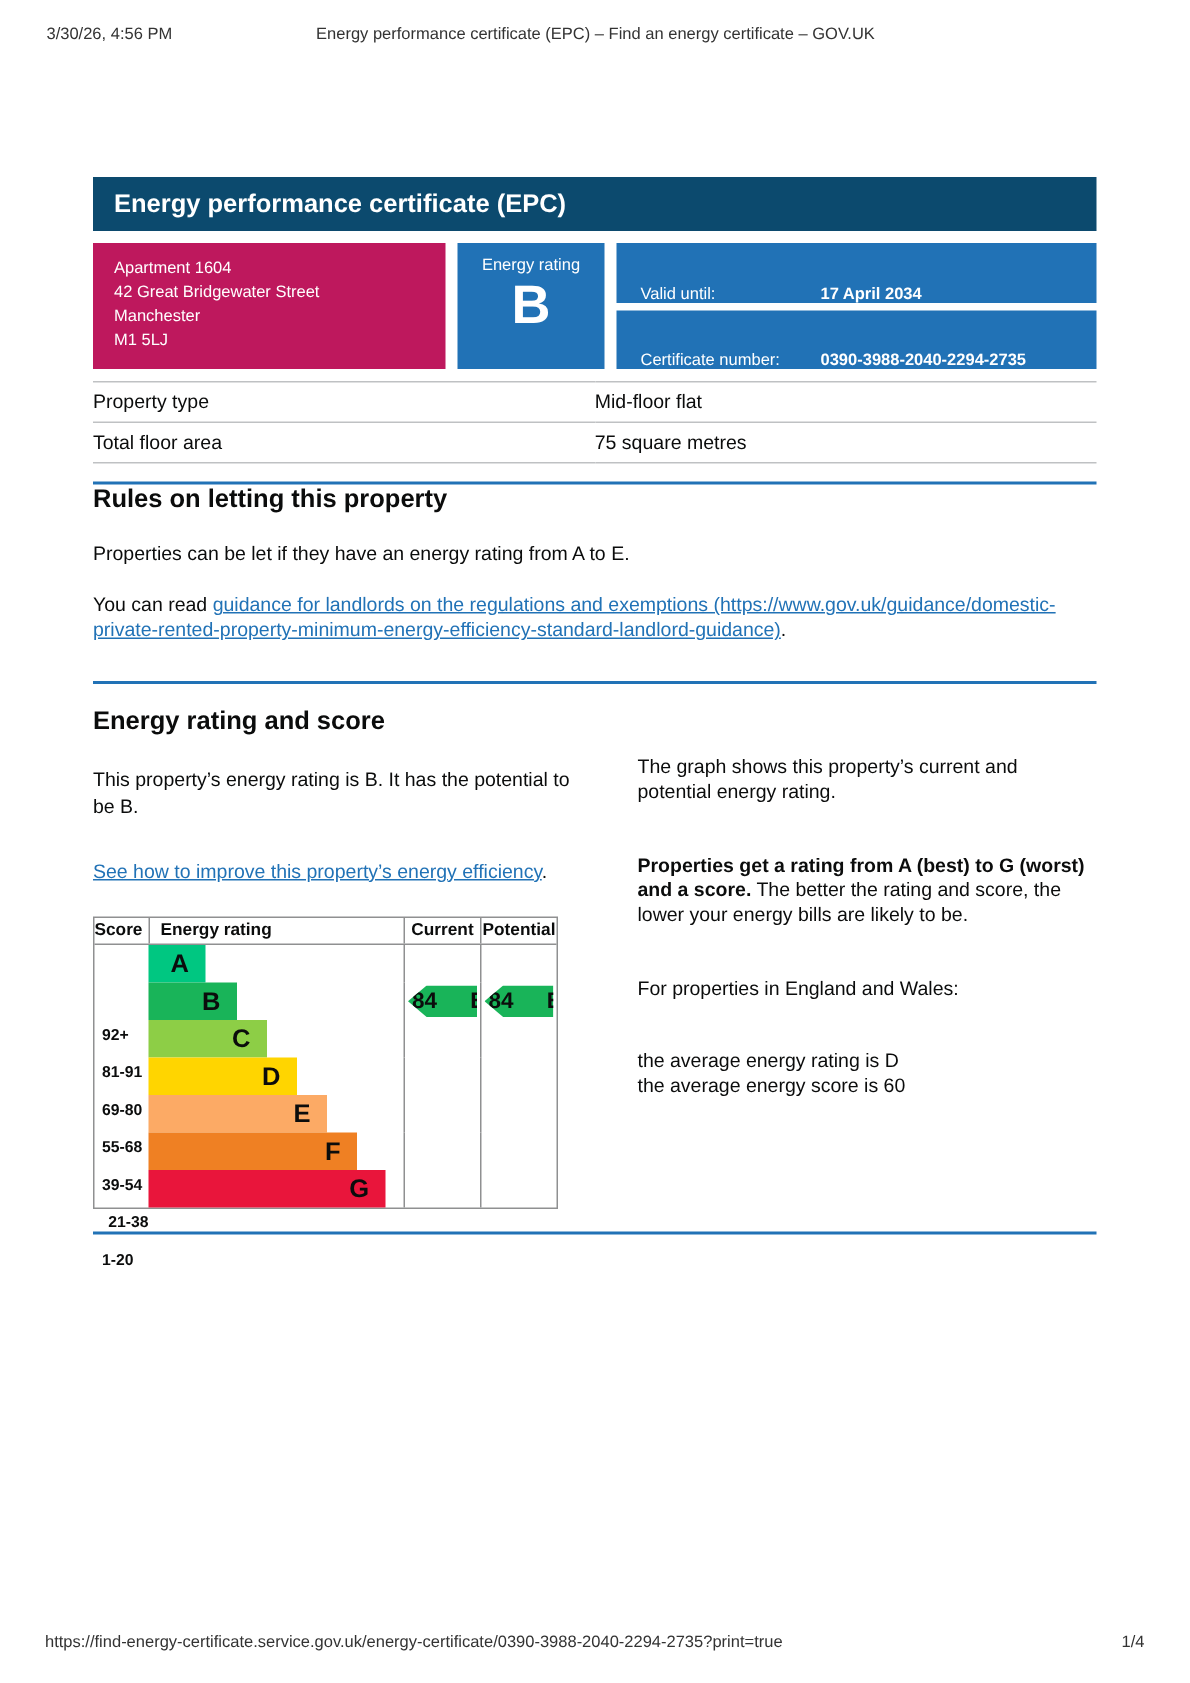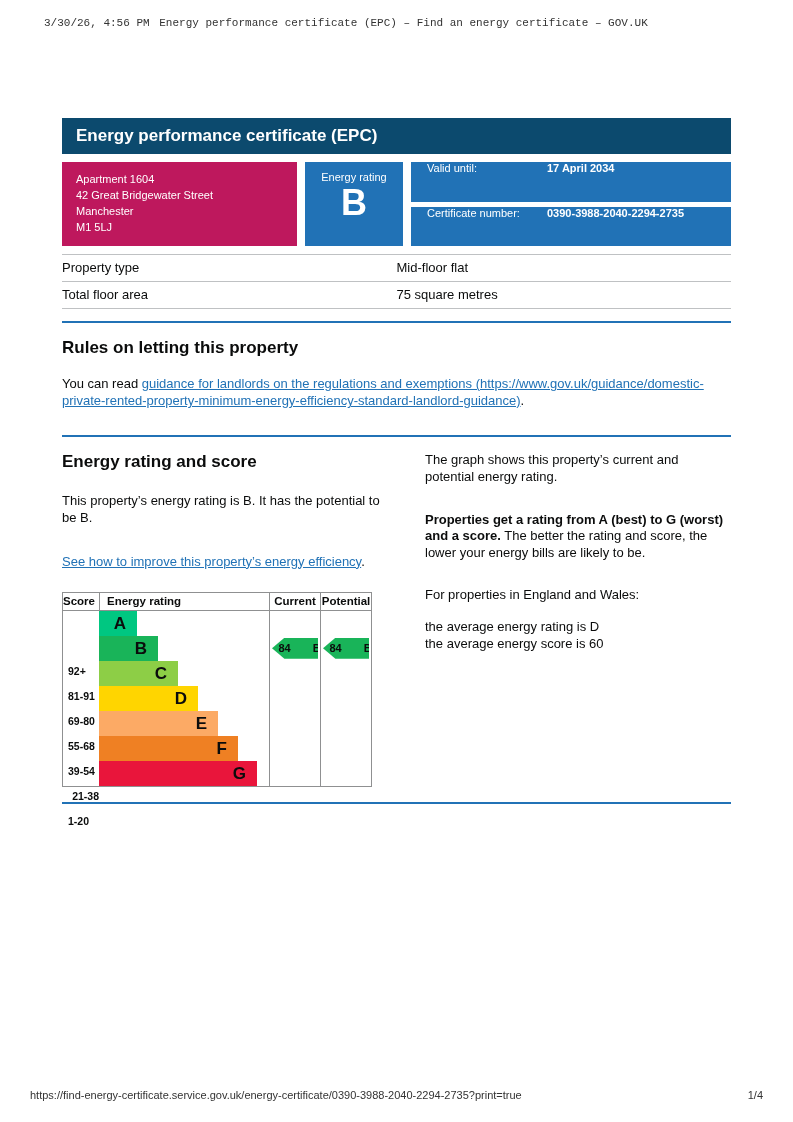--- a/index.html
+++ b/index.html
@@ -2,68 +2,68 @@
 <html><head>
 <meta charset="utf-8">
 <style>
   html,body{margin:0;padding:0;}
   body{
     width:793px;height:1122px;position:relative;background:#ffffff;
     font-family:"Liberation Sans", sans-serif;color:#0b0c0c;
     -webkit-font-smoothing:antialiased;
   }
   
-  .print-header{position:absolute;top:17px;left:14px;right:0;font-size:11px;color:#333;font-family:Liberation Mono, monospace;}
+  .print-header{position:absolute;top:17px;left:1px;right:0;font-size:11px;color:#333;}
   .ph-date{position:absolute;left:30px;top:0;}
   .ph-title{text-align:center;}
   .print-footer{position:absolute;top:1089px;left:0;right:0;font-size:11px;color:#333;}
   .pf-url{position:absolute;left:30px;top:0;}
   .pf-page{position:absolute;right:30px;top:0;}
 
   .page{position:absolute;top:118px;left:62px;width:669px;}
 
   .banner{height:36px;background:#0c4a6e;color:#fff;font-size:17px;font-weight:bold;
           line-height:36px;padding-left:14px;box-sizing:border-box;margin-bottom:8px;}
 
   .summary{display:flex;gap:8px;height:84px;margin-bottom:8px;}
   .addr-box{width:235px;background:#be185d;color:#fff;font-size:11px;line-height:1.45;
             padding:10px 14px;box-sizing:border-box;}
   .rating-box{width:98px;background:#2172b6;color:#fff;text-align:center;
               padding-top:9px;box-sizing:border-box;}
   .rating-box .rb-label{font-size:11px;}
   .rating-box .rb-letter{font-size:36px;font-weight:bold;line-height:1.1;}
   .validity-col{flex:1;display:flex;flex-direction:column;gap:5px;}
   .validity-row{flex:1;background:#2172b6;color:#fff;font-size:11px;display:flex;
-                align-items:flex-start;padding-left:16px;box-sizing:border-box;}
+                align-items:flex-end;padding-left:16px;box-sizing:border-box;}
   .validity-row .vr-label{width:120px;}
   .validity-row .vr-value{font-weight:bold;}
 
   .prop-table{width:100%;border-collapse:collapse;font-size:13px;margin-top:2px;}
   .prop-table td{border-top:1px solid #bfc1c3;padding:5px 0 6px;}
   .prop-table tr:last-child td{border-bottom:1px solid #bfc1c3;}
   .prop-table td.val{width:50%;}
 
   .blue-rule{border:0;border-top:2px solid #2172b6;margin:0;}
   .rule-after-table{margin-top:12px;}
   .rule-after-rules{margin-top:26px;}
   .rule-after-rating{margin-top:15px;}
 
   h2{font-size:17px;font-weight:bold;margin:0;}
-  .rules-heading{margin-top:15px;}
+  .rules-heading{}
   p{font-size:13px;line-height:1.32;margin:0;}
   .rules-p1{margin-top:17px;}
   .rules-p2{margin-top:17px;}
   a{color:#2172b6;text-decoration:underline;}
 
   .rating-section{display:flex;margin-top:15px;}
   .left-col{width:330px;}
   .right-col{width:306px;margin-left:33px;}
   .left-p1{margin-top:20px;}
   .left-link-p{margin-top:26px;}
-  .right-col p{line-height:1.28;}
+  .right-col p{line-height:1.28;margin-top:32px;}
   .right-p2{margin-top:26px;}
   .right-p3{margin-top:26px;}
   .right-p4{margin-top:15px;}
 
   
   .chart{width:310px;border:1px solid #8f9091;box-sizing:border-box;margin-top:22px;background:#fff;}
   .chart-header{display:flex;height:17px;border-bottom:1px solid #8f9091;
                 font-weight:bold;font-size:11.5px;align-items:center;}
   .chart-header>div{box-sizing:border-box;height:100%;line-height:16px;}
   .h-score{width:36px;text-align:left;}
@@ -71,21 +71,21 @@
   .h-current,.h-potential{width:51px;text-align:center;border-left:1px solid #8f9091;}
   .band-row{display:flex;height:25px;}
   .score-cell{width:36px;box-sizing:border-box;font-weight:bold;font-size:10.5px;
               line-height:25px;padding-left:5px;margin-top:48px;}
   .bar-area{width:170px;box-sizing:border-box;}
   .bar{height:100%;font-weight:bold;font-size:17px;line-height:25px;text-align:right;
        padding-right:11px;box-sizing:border-box;color:#0b0c0c;}
   .cp-cell{width:51px;box-sizing:border-box;border-left:1px solid #8f9091;
            display:flex;align-items:center;justify-content:center;}
   .arrow{width:46px;height:21px;display:flex;align-items:center;justify-content:center;
-         gap:22px;padding-left:9px;box-sizing:border-box;font-size:11px;font-weight:bold;
+         gap:22px;padding-left:9px;box-sizing:border-box;font-size:15px;font-weight:bold;
          clip-path:polygon(0% 50%, 27% 0%, 100% 0%, 100% 100%, 27% 100%);}
 </style>
 </head>
 <body>
 
 <div class="print-header">
   <span class="ph-date">3/30/26, 4:56 PM</span>
   <div class="ph-title">Energy performance certificate (EPC) – Find an energy certificate – GOV.UK</div>
 </div>
 
@@ -125,20 +125,21 @@
         <tr>
           <td>Total floor area</td>
           <td class="val">75 square metres</td>
         </tr>
       </tbody>
   </table>
 
   <hr class="blue-rule rule-after-table">
 
   <h2 class="rules-heading">Rules on letting this property</h2>
+  <p class="rules-p1">Properties can be let if they have an energy rating from A to E.</p>
   <p class="rules-p2"><span>You can read </span><a href="#">guidance for landlords on the regulations and exemptions (https://www.gov.uk/guidance/domestic-private-rented-property-minimum-energy-efficiency-standard-landlord-guidance)</a><span>.</span></p>
 
   <hr class="blue-rule rule-after-rules">
 
   <div class="rating-section">
     <div class="left-col">
       <h2>Energy rating and score</h2>
       <p class="left-p1">This property’s energy rating is B. It has the potential to be B.</p>
       <p class="left-link-p"><a href="#">See how to improve this property’s energy efficiency</a><span>.</span></p>
 

